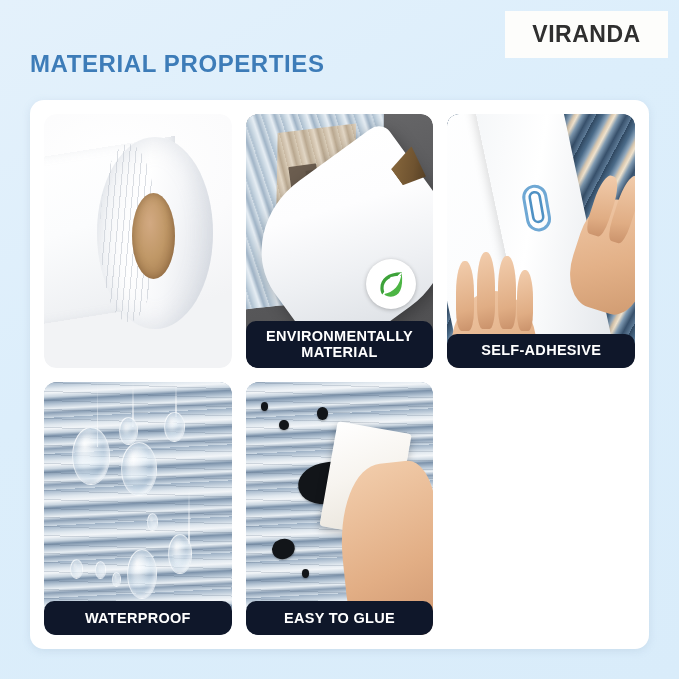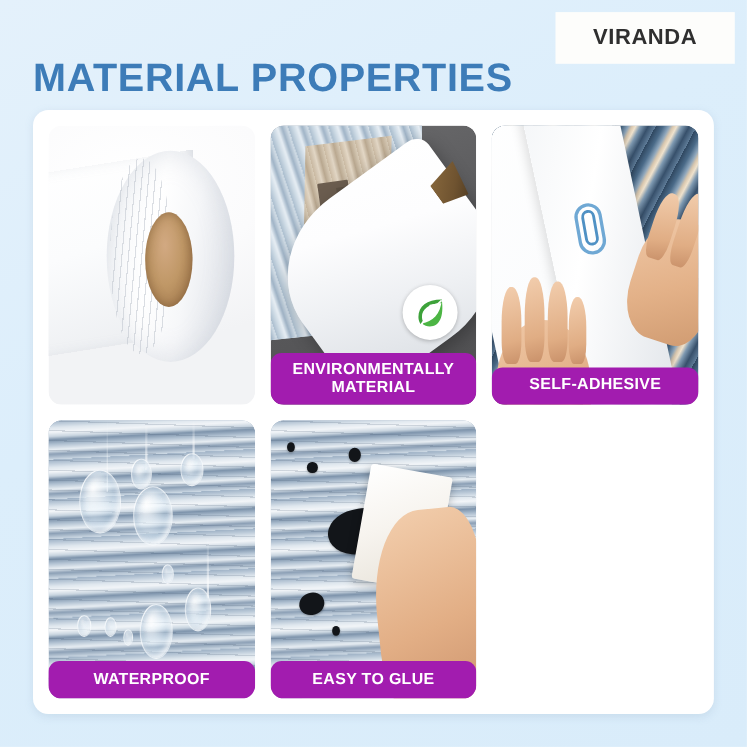--- a/index.html
+++ b/index.html
@@ -20,40 +20,40 @@
   .header {
     position: absolute;
     left: 0; top: 0;
     width: 679px; height: 100px;
   }
 
   .page-title {
     position: absolute;
     left: 30px;
     top: 50px;
-    font-size: 36px;
+    font-size: 24px;
     font-weight: bold;
     letter-spacing: 0.6px;
     color: #3d7cb8;
     white-space: nowrap;
   }
 
   .logo-box {
     position: absolute;
     right: 11px;
     top: 11px;
     width: 163px;
     height: 47px;
     background: #fdfdfb;
     display: flex;
     align-items: center;
     justify-content: center;
   }
   .logo-text {
-    font-size: 20px;
+    font-size: 23px;
     font-weight: bold;
     letter-spacing: 0.5px;
     color: #2f2f2f;
   }
 
   
   .card {
     position: absolute;
     left: 30px;
     top: 100px;
@@ -85,21 +85,21 @@
   .tile-media {
     position: absolute;
     inset: 0;
     border-radius: 12px;
     overflow: hidden;
   }
 
   .tile-banner {
     position: absolute;
     left: 0; right: 0; bottom: 0;
-    background: #a21caf;
+    background: #0f172a;
     border-radius: 10px;
     color: #ffffff;
     font-size: 14.5px;
     font-weight: bold;
     letter-spacing: 0.3px;
     text-align: center;
     display: flex;
     align-items: center;
     justify-content: center;
     line-height: 1.12;

